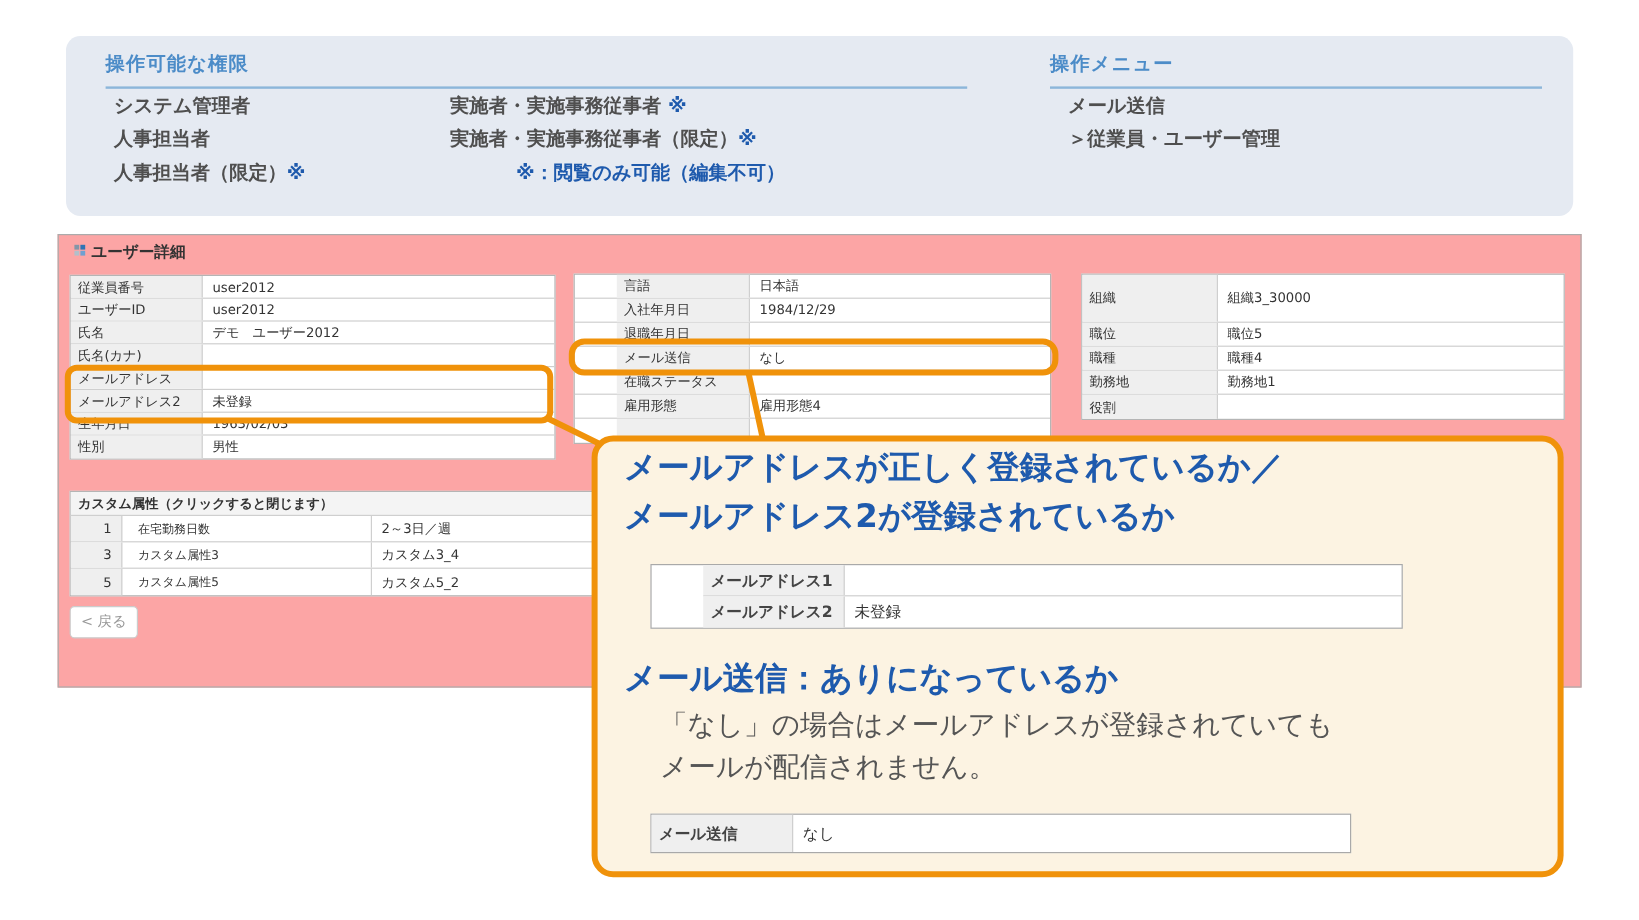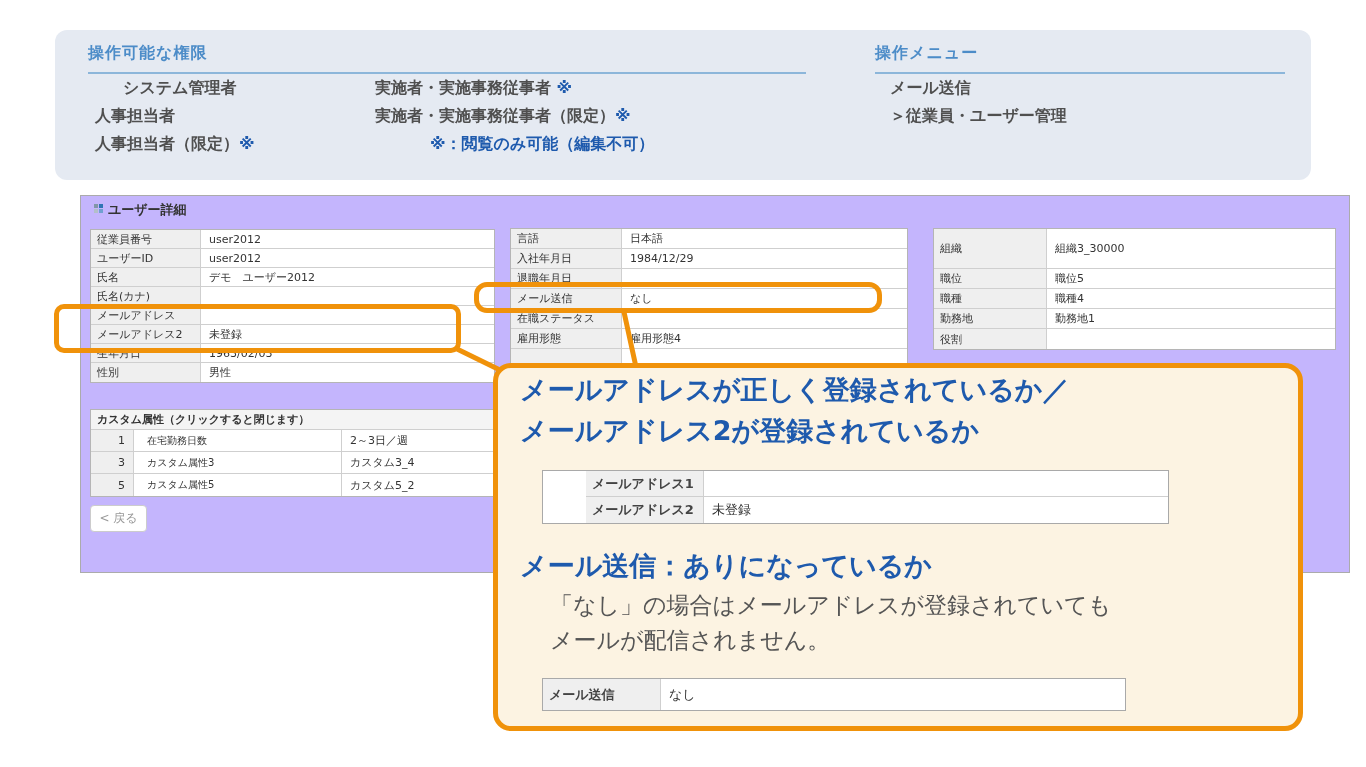--- a/index.html
+++ b/index.html
@@ -9,40 +9,40 @@
   
   .infobox{position:absolute;left:55px;top:30px;width:1256px;height:150px;background:#E5EAF2;border-radius:12px;}
   .info-title{position:absolute;top:13px;font-size:16px;font-weight:bold;color:#4C8CC8;letter-spacing:1px;}
   .info-rule{position:absolute;top:42px;height:2px;background:#8CB6DA;}
   .info-item{position:absolute;font-size:16px;font-weight:bold;color:#4F4F4F;line-height:22px;white-space:nowrap;}
   .blue{color:#1E5AAD;}
   .note{color:#1E5AAD;}
   .rowA{top:47px}.rowB{top:75px}.rowC{top:103px}
 
   
-  .panel{position:absolute;left:48px;top:195px;width:1270px;height:378px;background:#c4b5fd;border:1px solid #ABABAB;box-sizing:border-box;margin-left:32px;}
+  .panel{position:absolute;left:48px;top:195px;width:1270px;height:378px;background:#fca5a5;border:1px solid #ABABAB;box-sizing:border-box;}
   .panel-title{position:absolute;left:27px;top:5px;font-size:13px;font-weight:bold;color:#333;}
   .ud-icon{position:absolute;left:13px;top:8px;width:9px;height:9px;}
   .ud-icon i{position:absolute;width:4px;height:4px;}
   .ud-icon .q1{left:0;top:0;background:#8296A8;}
   .ud-icon .q2{left:5px;top:0;background:#2E74B5;}
   .ud-icon .q3{left:0;top:5px;background:#B3BFCA;}
   .ud-icon .q4{left:5px;top:5px;background:#6FA0D0;}
 
   
   .dtable{position:absolute;border:1px solid #B5B5B5;background:#fff;box-sizing:content-box;}
   .trow{display:flex;align-items:center;border-bottom:1px solid #CFCFCF;box-sizing:border-box;}
   .trow:last-child{border-bottom:none;}
   .tlabel{background:#EFEFEF;border-right:1px solid #CFCFCF;height:100%;display:flex;align-items:center;padding-left:6px;box-sizing:border-box;font-size:11px;color:#333;flex:none;}
   .tval{flex:1;height:100%;display:flex;align-items:center;padding-left:8px;font-size:11px;color:#333;overflow:hidden;white-space:nowrap;}
   .t-left{left:9px;top:33px;width:403px;}
   .t-left .trow{height:19px;}
   .t-left .tlabel{width:110px;}
   .t-mid{left:429px;top:32px;width:396px;}
-  .t-mid .trow{height:20px;}
+  .t-mid .trow{height:20px;padding-left:35px;}
   .t-mid .tlabel{width:111px;}
   .t-right{left:852px;top:32px;width:401px;}
   .t-right .trow{height:20px;}
   .t-right .trow.tall{height:40px;}
   .t-right .tlabel{width:113px;}
 
   
   .t-custom{left:9px;top:213px;width:813px;}
   .t-custom .chead{height:20px;display:flex;align-items:center;border-bottom:1px solid #CFCFCF;background:#F4F4F4;font-size:11px;font-weight:bold;color:#333;padding-left:6px;box-sizing:border-box;}
   .t-custom .trow{height:22px;}
@@ -77,21 +77,21 @@
 </style>
 </head>
 <body>
 
 <div class="stage">
 
   <div class="infobox">
     <div class="info-title" style="left:33px;">操作可能な権限</div>
     <div class="info-rule" style="left:33px;width:718px;"></div>
 
-    <div class="info-item rowA" style="left:40px;margin-left:28px;"><span>システム管理者</span><span class="blue"></span></div>
+    <div class="info-item rowA" style="left:40px;"><span>システム管理者</span><span class="blue"></span></div>
     <div class="info-item rowB" style="left:40px;"><span>人事担当者</span><span class="blue"></span></div>
     <div class="info-item rowC" style="left:40px;"><span>人事担当者（限定）</span><span class="blue">※</span></div>
 
     <div class="info-item rowA" style="left:320px;"><span>実施者・実施事務従事者 </span><span class="blue">※</span></div>
     <div class="info-item rowB" style="left:320px;"><span>実施者・実施事務従事者（限定）</span><span class="blue">※</span></div>
     <div class="info-item rowC note" style="left:375px;">※：閲覧のみ可能（編集不可）</div>
 
     <div class="info-title" style="left:820px;">操作メニュー</div>
     <div class="info-rule" style="left:820px;width:410px;"></div>
     <div class="info-item rowA" style="left:835px;">メール送信</div>

